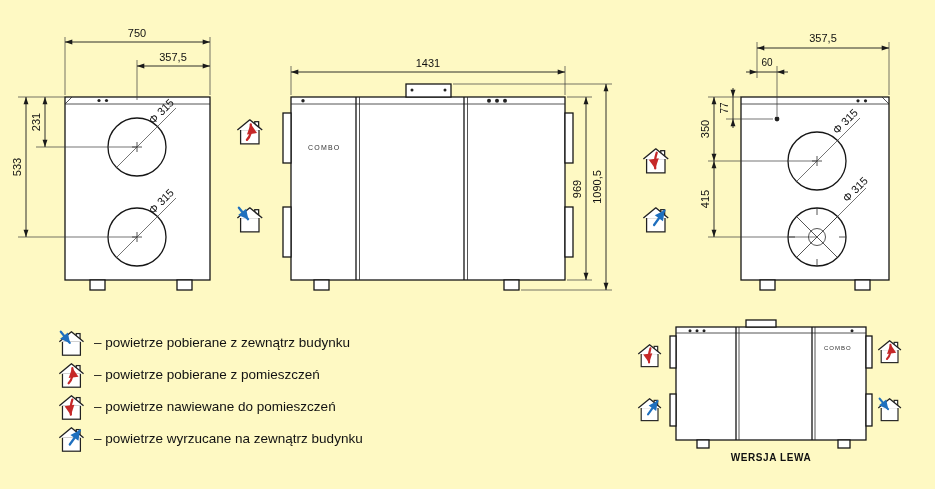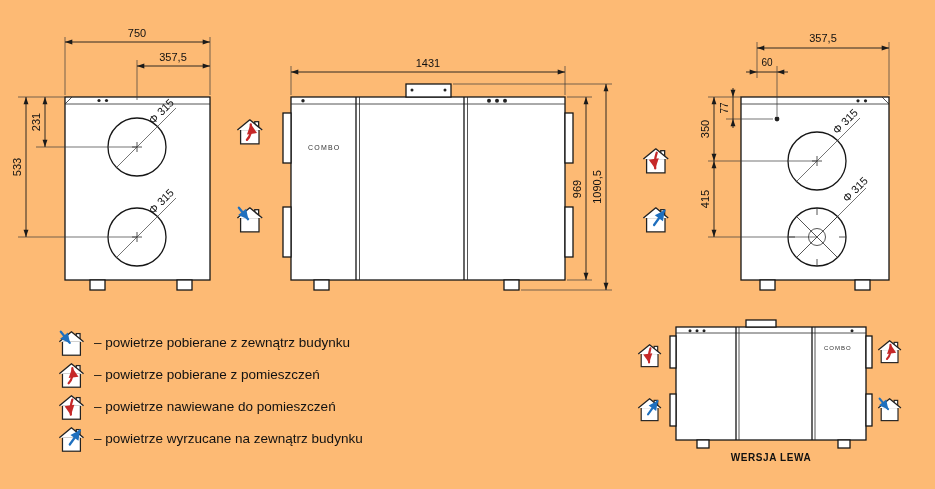--- a/index.html
+++ b/index.html
@@ -1,16 +1,16 @@
 <!DOCTYPE html>
 <html><head>
 <meta charset="utf-8">
 <style>
   html,body{margin:0;padding:0;background:#fff;}
-  .page{position:relative;width:935px;height:489px;background:#fdba74;font-family:"Liberation Sans",sans-serif;}
+  .page{position:relative;width:935px;height:489px;background:#fef9c3;font-family:"Liberation Sans",sans-serif;}
   svg{display:block;}
   .obj{fill:none;stroke:#161616;stroke-width:1.3;}
   .objf{fill:#fff;stroke:#161616;stroke-width:1.3;}
   .thin{fill:none;stroke:#2a2a2a;stroke-width:0.8;}
   .ext{fill:none;stroke:#3a3a3a;stroke-width:0.7;}
   .dim{fill:none;stroke:#1a1a1a;stroke-width:0.9;}
   .screw{fill:#222;stroke:none;}
   .dimtext{font-family:"Liberation Sans",sans-serif;font-size:11px;fill:#111;}
   .dimtext-sm{font-family:"Liberation Sans",sans-serif;font-size:10px;fill:#111;}
   .brand{font-family:"Liberation Sans",sans-serif;font-size:7px;letter-spacing:1.2px;fill:#333;}

